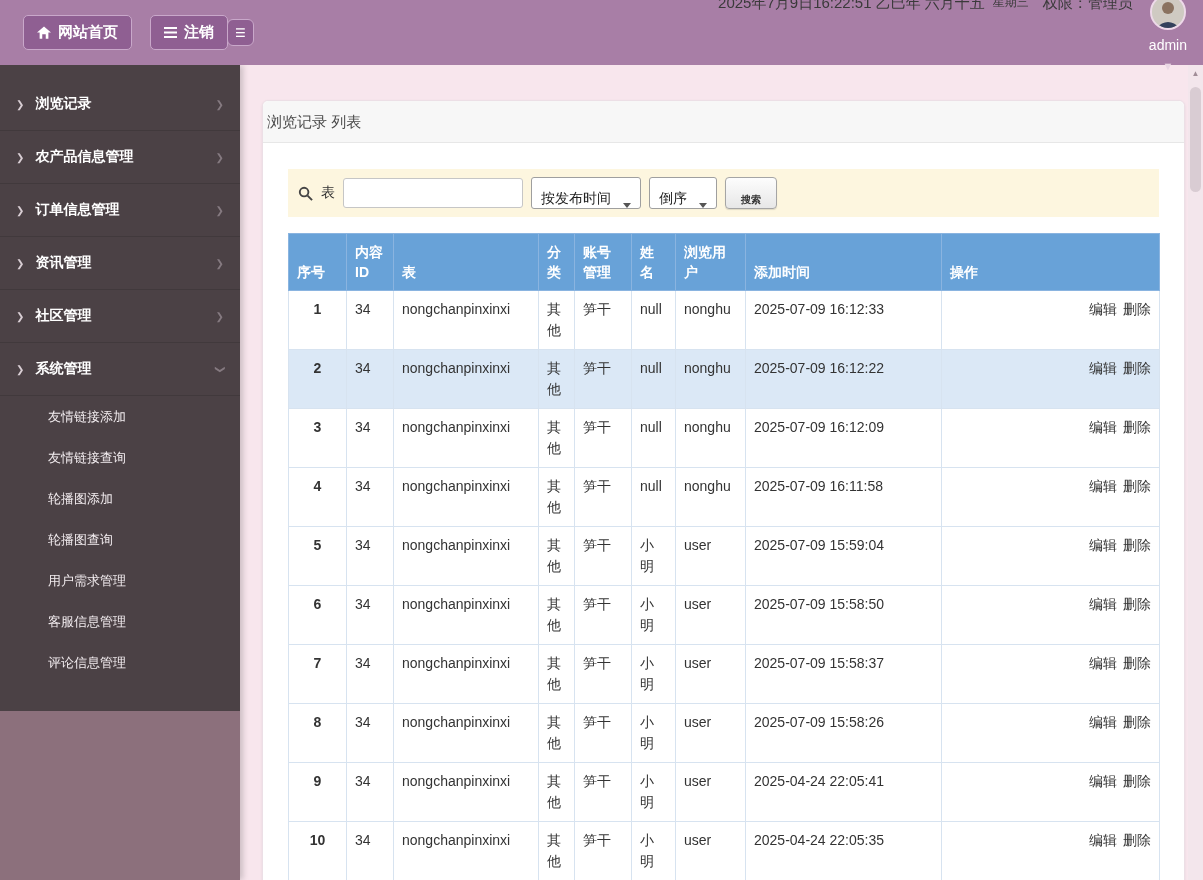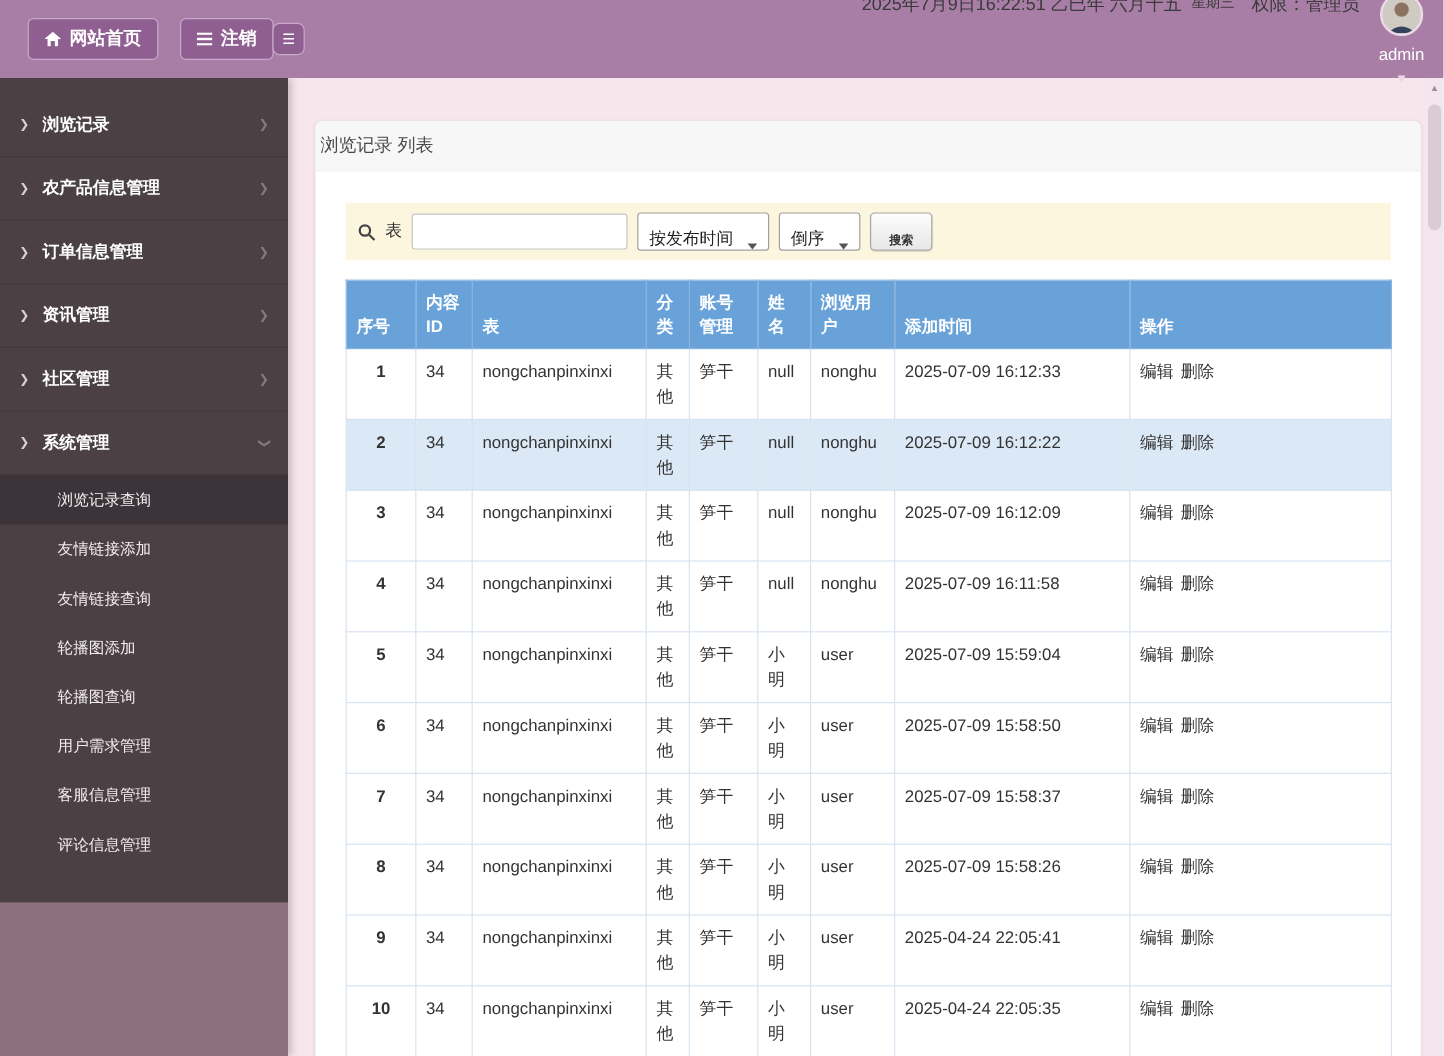--- a/index.html
+++ b/index.html
@@ -125,21 +125,21 @@
     padding:8px; border:1px solid #8ab4e0; line-height:20px;
     word-break:break-word; overflow-wrap:break-word;
   }
   td {
     border:1px solid var(--table-border,#d7e3f0); padding:8px;
     font-size:14px; color:#333; vertical-align:top; line-height:21px;
     word-break:break-word; overflow-wrap:break-word; background:#fff;
   }
   tr.hl td { background:var(--row-highlight-bg,#dbe8f6); }
   td.c-no { text-align:center; font-weight:bold; }
-  td.c-act { text-align:left; }
+  td.c-act { text-align:right; }
   .lnk { cursor:pointer; color:#333; }
   .lnk + .lnk { margin-left:6px; }
 
   
   .scrollbar {
     position:absolute; top:65px; right:0; bottom:0; width:15px;
     background:#f3e6ec; z-index:30;
   }
   .sb-arrow {
     height:16px; display:flex; align-items:center; justify-content:center;
@@ -223,21 +223,20 @@
           <span class="chev">❯</span>
           <span class="label">社区管理</span>
           <span class="chev r">❯</span>
         </div>
         <div class="menu-item">
           <span class="chev">❯</span>
           <span class="label">系统管理</span>
           <span class="chev r down">❯</span>
         </div>
         <div class="submenu">
-          <div class="submenu-item active">浏览记录查询</div>
           <div class="submenu-item">友情链接添加</div>
           <div class="submenu-item">友情链接查询</div>
           <div class="submenu-item">轮播图添加</div>
           <div class="submenu-item">轮播图查询</div>
           <div class="submenu-item">用户需求管理</div>
           <div class="submenu-item">客服信息管理</div>
           <div class="submenu-item">评论信息管理</div>
         </div>
       </nav>
   </aside>

